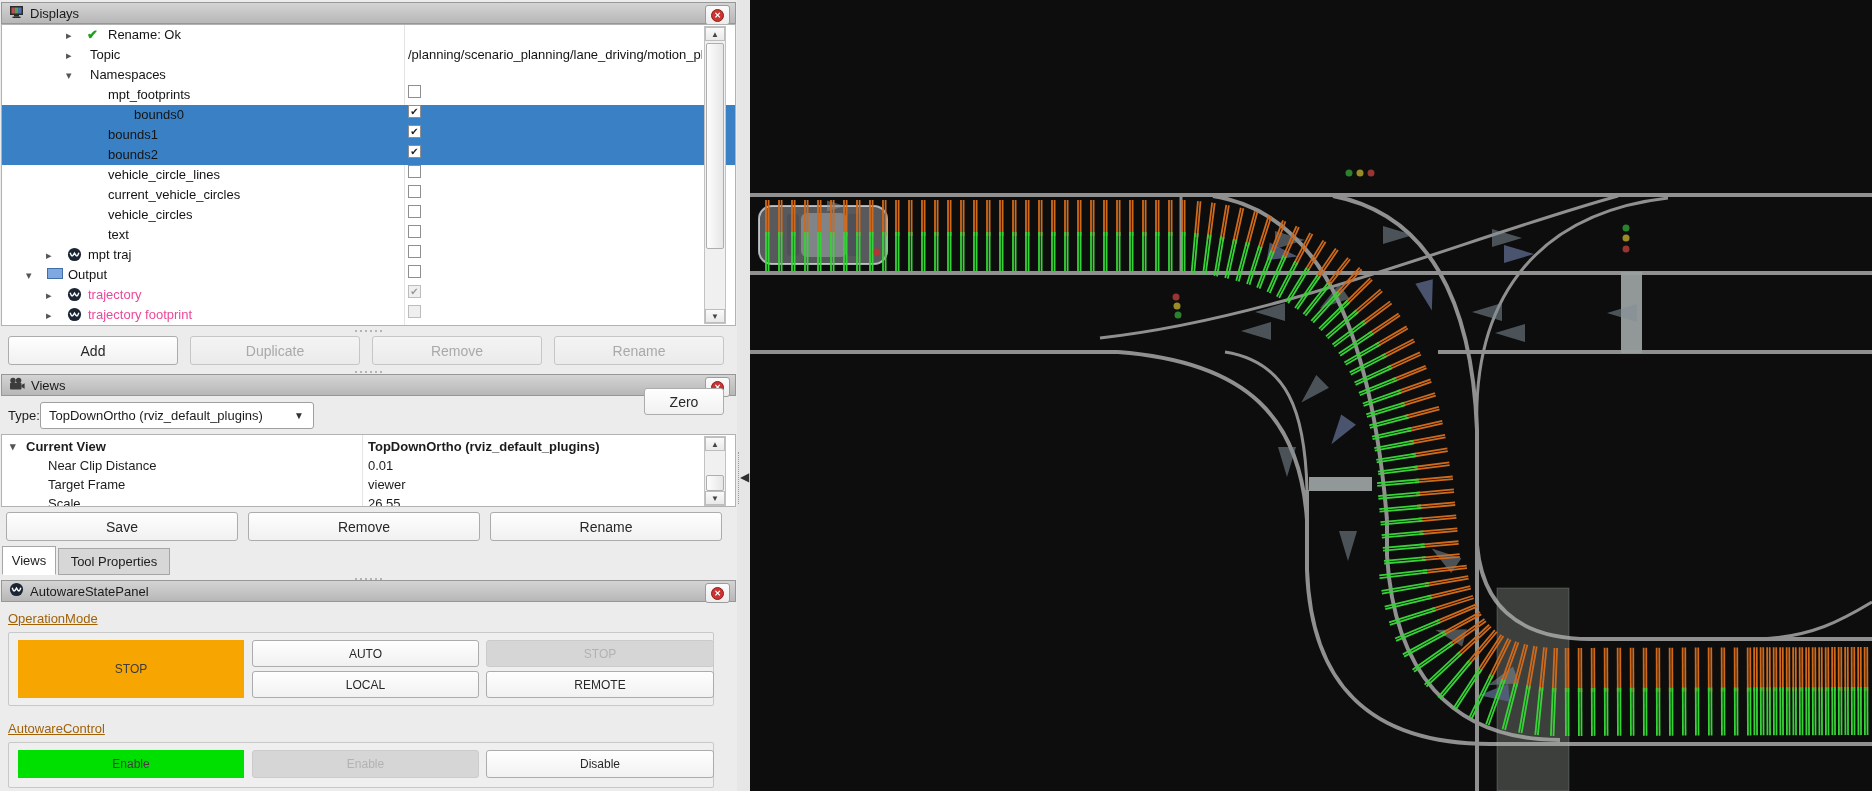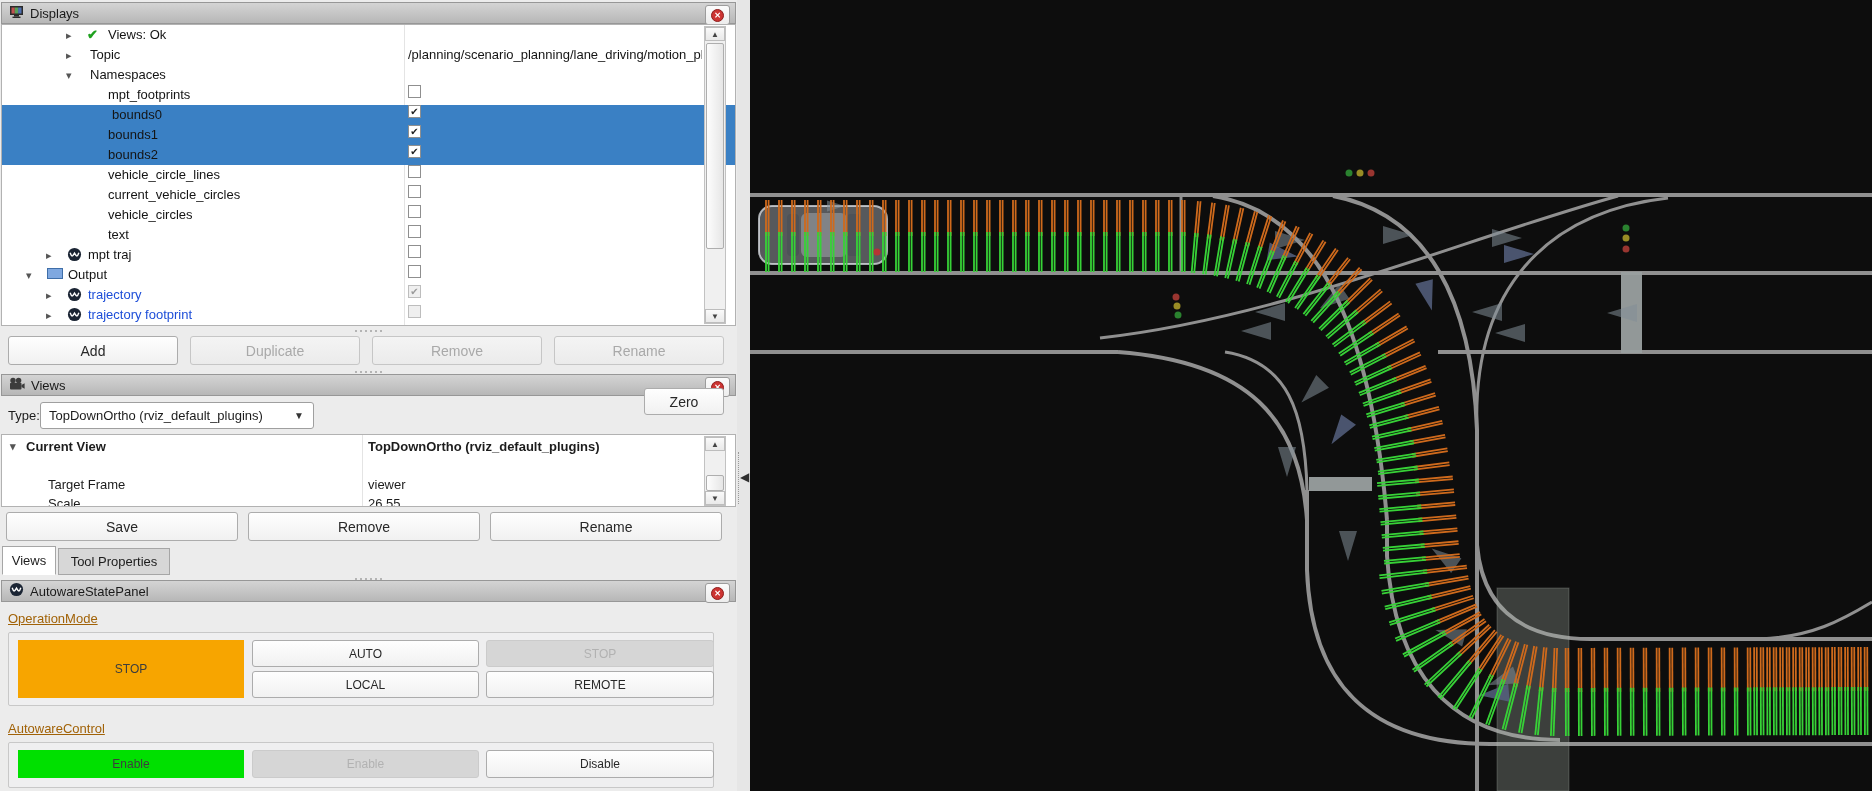--- a/index.html
+++ b/index.html
@@ -17,21 +17,21 @@
     color:#fff;font-size:8px;line-height:12px;text-align:center;font-weight:bold;box-sizing:border-box;}
   
   #displays-tree{position:absolute;left:1px;top:24px;width:735px;height:302px;background:#fff;
     border:1px solid #b2b2b2;box-sizing:border-box;overflow:hidden;}
   #tree-divider{position:absolute;left:402px;top:0;width:1px;height:300px;background:#e4e4e4;}
   .trow{position:absolute;left:0;width:100%;height:20px;}
   .trow.sel{background:#3a80c4;}
   .trow span{position:absolute;top:0;line-height:20px;}
   .expander{font-size:11px;color:#555;}
   .tlabel{color:#141414;white-space:nowrap;}
-  .trow.dis .tlabel{color:#1d4ed8;}
+  .trow.dis .tlabel{color:#ec4899;}
   .tvalue{left:406px;width:294px;overflow:hidden;white-space:nowrap;color:#141414;}
   .ticon.check{color:#1fa11f;font-weight:bold;font-size:13px;}
   .ticon.folder{width:15px;height:13px;top:3px;}
   .ftab{position:absolute;left:0;top:0;width:7px;height:4px;background:#6f9bd4;border:1px solid #3f6ea8;}
   .fbody{position:absolute;left:0;top:2px;width:14px;height:9px;background:#7fa8e0;border:1px solid #3f6ea8;}
   .ticon svg{position:relative;top:2px;}
   .cb{left:406px;top:3px;width:13px;height:13px;background:#fff;border:1px solid #8f8f8f;
     box-sizing:border-box;font-size:10px;line-height:11px !important;text-align:center;color:#222;height:13px !important;}
   .trow.dis .cb{background:#efefef;border-color:#bdbdbd;color:#9a9a9a;}
   
@@ -101,37 +101,37 @@
     <span class="close-btn" style="top:2px">
         <span class="close-circle">✕</span>
       </span>
   </div>
 
   <div id="displays-tree">
     <div id="tree-divider"></div>
   <div class="trow" style="top: 0px;">
         <span class="expander" style="left: 64px;">▸</span>
         <span class="ticon check" style="left: 85px;">✔</span>
-        <span class="tlabel" style="left: 106px;">Views: Ok</span>
+        <span class="tlabel" style="left: 106px;">Rename: Ok</span>
       </div>
       <div class="trow" style="top: 20px;">
         <span class="expander" style="left: 64px;">▸</span>
         <span class="tlabel" style="left: 88px;">Topic</span>
         <span class="tvalue">/planning/scenario_planning/lane_driving/motion_pl</span>
       </div>
       <div class="trow" style="top: 40px;">
         <span class="expander" style="left: 64px;">▾</span>
         <span class="tlabel" style="left: 88px;">Namespaces</span>
       </div>
       <div class="trow" style="top: 60px;">
         <span class="tlabel" style="left: 106px;">mpt_footprints</span>
         <span class="cb"></span>
       </div>
       <div class="trow sel" style="top: 80px;">
-        <span class="tlabel" style="left: 94px; padding-left: 16px;">bounds0</span>
+        <span class="tlabel" style="left: 116px; padding-left: 16px;">bounds0</span>
         <span class="cb">✔</span>
       </div>
       <div class="trow sel" style="top: 100px;">
         <span class="tlabel" style="left: 106px;">bounds1</span>
         <span class="cb">✔</span>
       </div>
       <div class="trow sel" style="top: 120px;">
         <span class="tlabel" style="left: 106px;">bounds2</span>
         <span class="cb">✔</span>
       </div>
@@ -238,20 +238,24 @@
     <span class="carrow">▼</span>
   </div>
   <div class="btn" id="zero-btn">Zero</div>
 
   <div id="views-props">
     <div id="props-divider"></div>
   <div class="prow bold" style="top: 2px;">
         <span class="expander" style="left: 8px;">▾</span>
         <span style="left: 24px; text-align: right;">Current View</span>
         <span class="pvalue">TopDownOrtho (rviz_default_plugins)</span>
+      </div>
+      <div class="prow" style="top: 21px;">
+        <span style="left: 46px;">Near Clip Distance</span>
+        <span class="pvalue">0.01</span>
       </div>
       <div class="prow" style="top: 40px;">
         <span style="left: 46px;">Target Frame</span>
         <span class="pvalue">viewer</span>
       </div>
       <div class="prow" style="top: 59px;">
         <span style="left: 46px;">Scale</span>
         <span class="pvalue">26.55</span>
       </div>
     </div>

